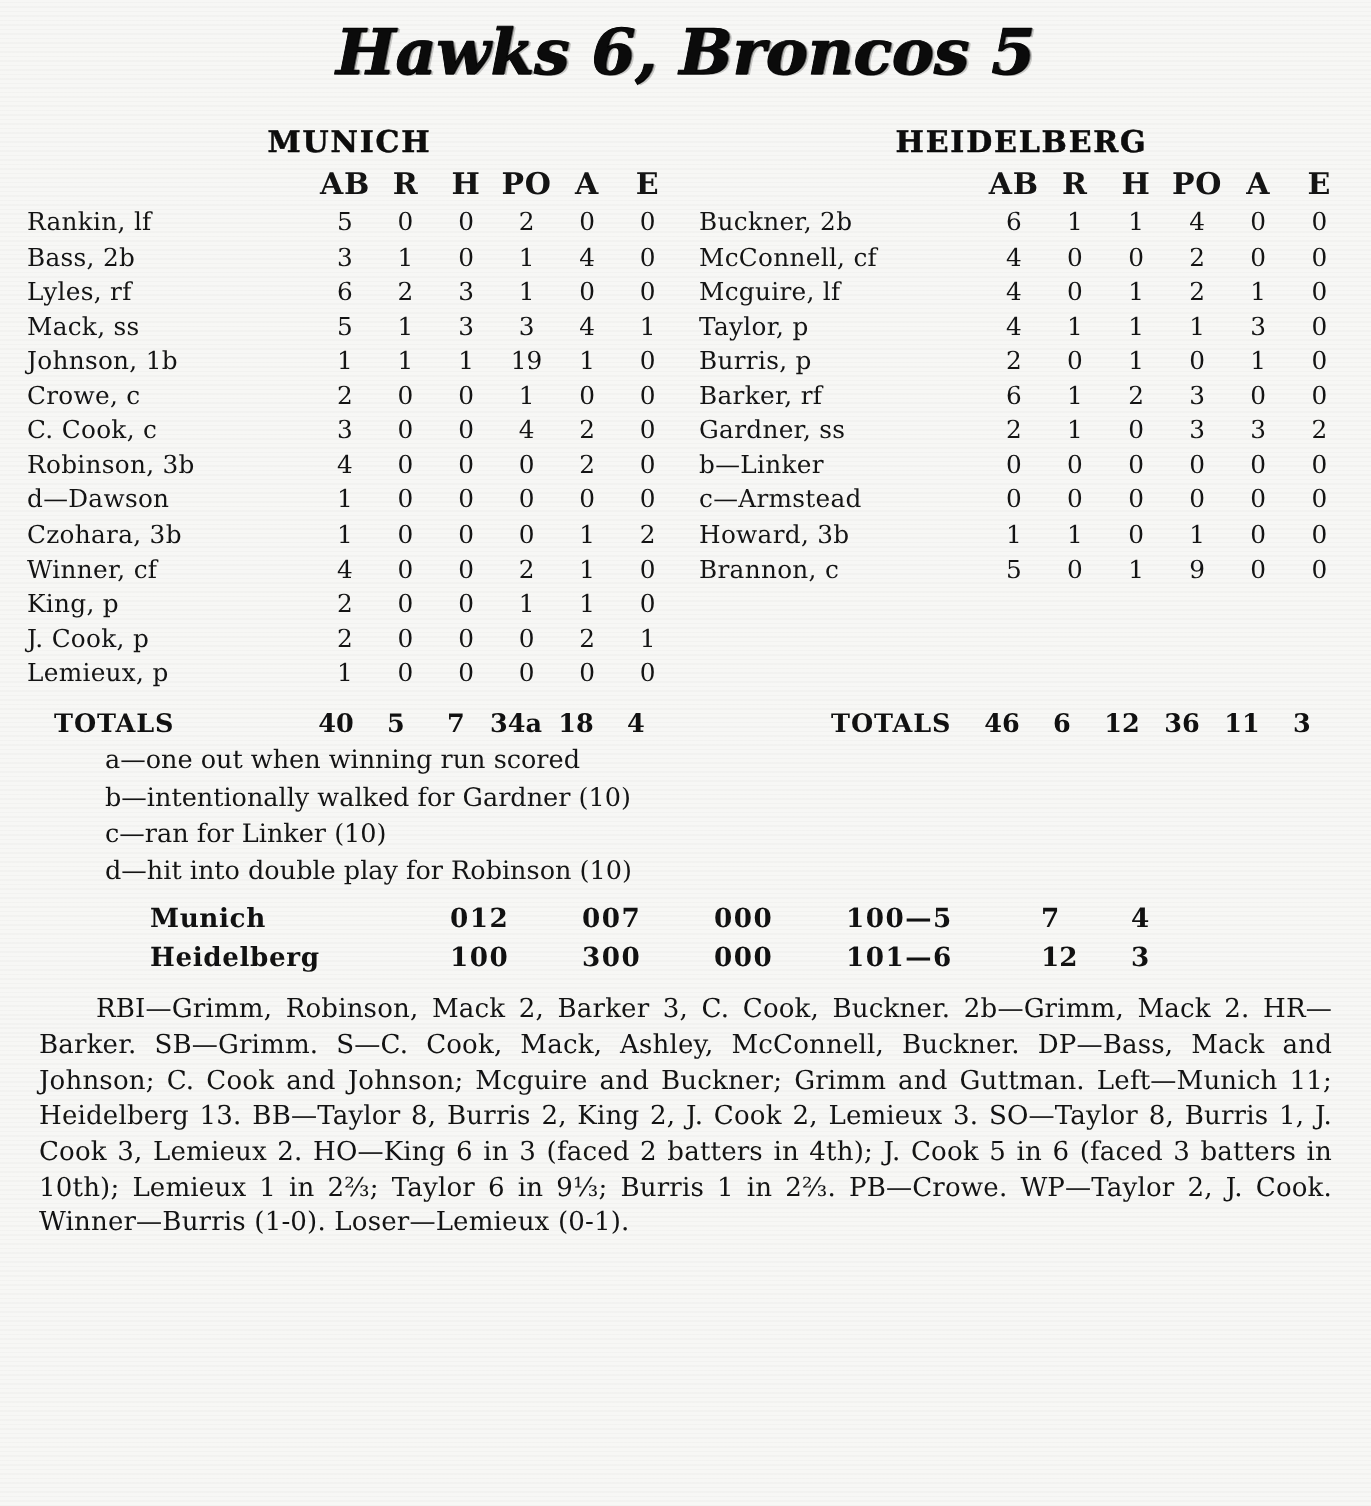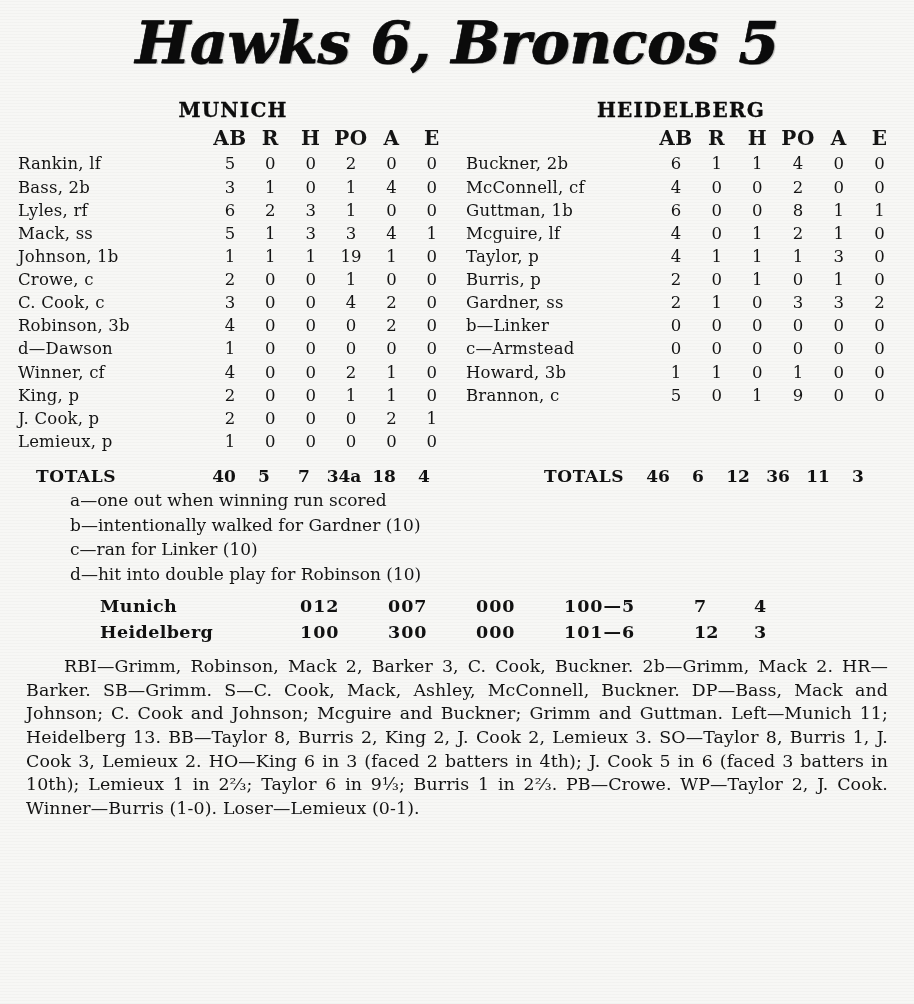--- a/index.html
+++ b/index.html
@@ -26,21 +26,21 @@
     background-image:
       repeating-linear-gradient(0deg, rgba(0,0,0,0.018) 0px, rgba(0,0,0,0.018) 1px, rgba(255,255,255,0) 1px, rgba(255,255,255,0) 3px);
   }
 
   
   .headline {
     text-align: center;
     font-family: "DejaVu Serif", serif;
     font-weight: bold;
     font-style: italic;
-    font-size: 58px;
+    font-size: 42px;
     letter-spacing: 0px;
     line-height: 1.0;
     padding-top: 14px;
     color: #0b0b0b;
     text-shadow: 1px 0 0 rgba(0,0,0,0.55), 0 1px 0 rgba(0,0,0,0.35), 2px 1px 0 rgba(0,0,0,0.18);
     -webkit-text-stroke: 0.6px #000;
     white-space: nowrap;
   }
 
   
@@ -97,20 +97,21 @@
   .stat {
     width: 40px;
     text-align: center;
   }
   .teamR .col-name { width: 186px; }
 
   
   .totals-wrap {
     margin-top: 12px;
     display: flex;
+    justify-content: space-between;
     align-items: flex-start;
   }
   .totals {
     width: 438px;
     font-family: "DejaVu Serif", serif;
     font-size: 17px;
     font-weight: bold;
     display: flex;
   }
   .totals .label {
@@ -269,20 +270,29 @@
             <tr>
                 <td class="col-name">d—Dawson</td>
                 <td class="stat">1</td>
                 <td class="stat">0</td>
                 <td class="stat">0</td>
                 <td class="stat">0</td>
                 <td class="stat">0</td>
                 <td class="stat">0</td>
               </tr>
             <tr>
+                <td class="col-name">Czohara, 3b</td>
+                <td class="stat">1</td>
+                <td class="stat">0</td>
+                <td class="stat">0</td>
+                <td class="stat">0</td>
+                <td class="stat">1</td>
+                <td class="stat">2</td>
+              </tr>
+            <tr>
                 <td class="col-name">Winner, cf</td>
                 <td class="stat">4</td>
                 <td class="stat">0</td>
                 <td class="stat">0</td>
                 <td class="stat">2</td>
                 <td class="stat">1</td>
                 <td class="stat">0</td>
               </tr>
             <tr>
                 <td class="col-name">King, p</td>
@@ -342,53 +352,53 @@
             <tr>
                 <td class="col-name">McConnell, cf</td>
                 <td class="stat">4</td>
                 <td class="stat">0</td>
                 <td class="stat">0</td>
                 <td class="stat">2</td>
                 <td class="stat">0</td>
                 <td class="stat">0</td>
               </tr>
             <tr>
-                <td class="col-name">Guttman, 1b</td>
+                <td class="col-name">Mcguire, lf</td>
+                <td class="stat">4</td>
+                <td class="stat">0</td>
+                <td class="stat">1</td>
+                <td class="stat">2</td>
+                <td class="stat">1</td>
+                <td class="stat">0</td>
+              </tr>
+            <tr>
+                <td class="col-name">Taylor, p</td>
+                <td class="stat">4</td>
+                <td class="stat">1</td>
+                <td class="stat">1</td>
+                <td class="stat">1</td>
+                <td class="stat">3</td>
+                <td class="stat">0</td>
+              </tr>
+            <tr>
+                <td class="col-name">Burris, p</td>
+                <td class="stat">2</td>
+                <td class="stat">0</td>
+                <td class="stat">1</td>
+                <td class="stat">0</td>
+                <td class="stat">1</td>
+                <td class="stat">0</td>
+              </tr>
+            <tr>
+                <td class="col-name">Barker, rf</td>
                 <td class="stat">6</td>
-                <td class="stat">0</td>
-                <td class="stat">0</td>
-                <td class="stat">8</td>
-                <td class="stat">1</td>
-                <td class="stat">1</td>
-              </tr>
-            <tr>
-                <td class="col-name">Mcguire, lf</td>
-                <td class="stat">4</td>
-                <td class="stat">0</td>
-                <td class="stat">1</td>
-                <td class="stat">2</td>
-                <td class="stat">1</td>
-                <td class="stat">0</td>
-              </tr>
-            <tr>
-                <td class="col-name">Taylor, p</td>
-                <td class="stat">4</td>
-                <td class="stat">1</td>
-                <td class="stat">1</td>
-                <td class="stat">1</td>
-                <td class="stat">3</td>
-                <td class="stat">0</td>
-              </tr>
-            <tr>
-                <td class="col-name">Burris, p</td>
-                <td class="stat">2</td>
-                <td class="stat">0</td>
-                <td class="stat">1</td>
-                <td class="stat">0</td>
-                <td class="stat">1</td>
+                <td class="stat">1</td>
+                <td class="stat">2</td>
+                <td class="stat">3</td>
+                <td class="stat">0</td>
                 <td class="stat">0</td>
               </tr>
             <tr>
                 <td class="col-name">Gardner, ss</td>
                 <td class="stat">2</td>
                 <td class="stat">1</td>
                 <td class="stat">0</td>
                 <td class="stat">3</td>
                 <td class="stat">3</td>
                 <td class="stat">2</td>

